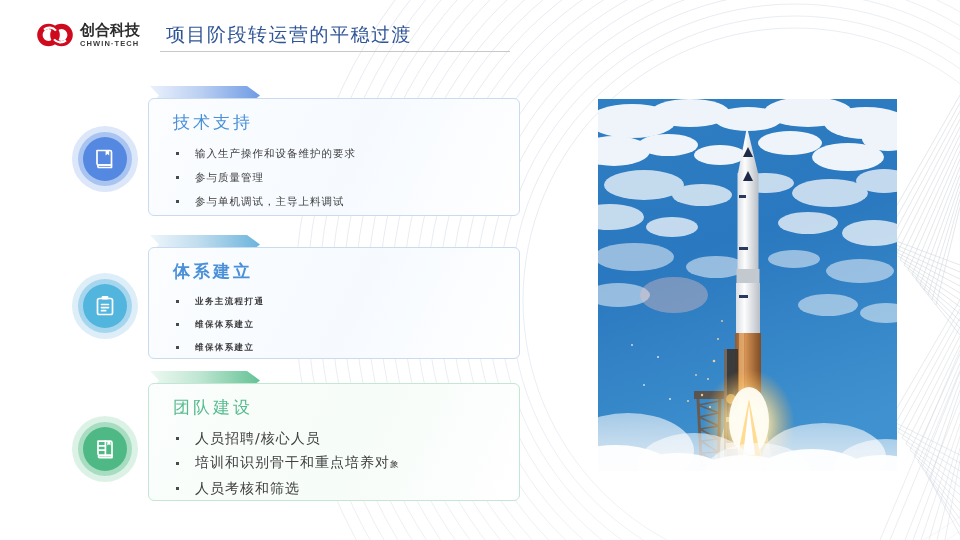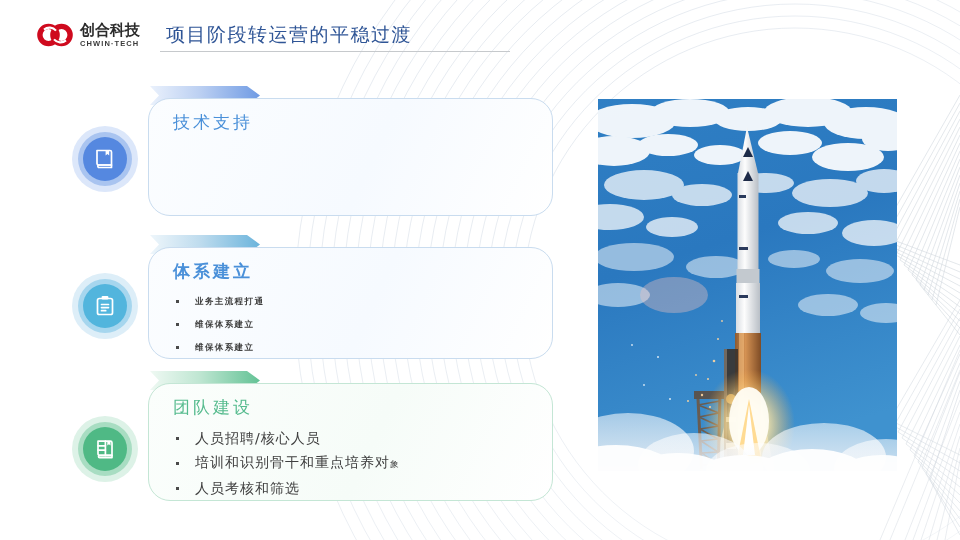--- a/index.html
+++ b/index.html
@@ -127,22 +127,22 @@
     position: absolute;
     left: 150px; top: 0;
     width: 110px; height: 19px;
   }
   .ribbon svg { display: block; }
 
   
   .card {
     position: absolute;
     left: 148px; top: 12px;
-    width: 405px;
-    border-radius: 22px;
+    width: 372px;
+    border-radius: 6px;
     border: 1px solid #c9dcef;
     background: linear-gradient(115deg, #fbfdff 0%, #f6faff 55%, #ffffff 100%);
   }
   .card.green { border-color: #c4e6d5; background: linear-gradient(115deg, #fbfefc 0%, #f6fcf8 55%, #ffffff 100%); }
   #row-0 .card { height: 118px; }
   #row-1 .card { height: 112px; font-weight: bold; }
   #row-2 .card { height: 118px; padding-left: 36px; }
 
   .card-title {
     position: absolute;
@@ -355,20 +355,25 @@
               <stop offset="0.45" stop-color="#bcd0f2"></stop>
               <stop offset="1" stop-color="#6f9be4"></stop>
             </linearGradient>
           </defs>
           <path d="M0 0 H97 L110 9.5 L97 19 H0 L9 9.5 Z" fill="url(#ribBlue)"></path>
         </svg>
       </div>
 
       <div class="card">
         <div class="card-title">技术支持</div>
+        <ul class="bullets">
+          <li><span>输入生产操作和设备维护的要求</span></li>
+          <li><span>参与质量管理</span></li>
+          <li><span>参与单机调试，主导上料调试</span></li>
+        </ul>
       </div>
     </div>
 
     <div class="row" id="row-1">
       <div class="badge b1">
         <span class="badge-outer"></span>
         <span class="badge-mid"></span>
         <span class="badge-core">
           <svg width="26" height="26" viewBox="0 0 26 26">
             <g fill="none" stroke="#ffffff" stroke-width="1.7" stroke-linejoin="round" stroke-linecap="round">

